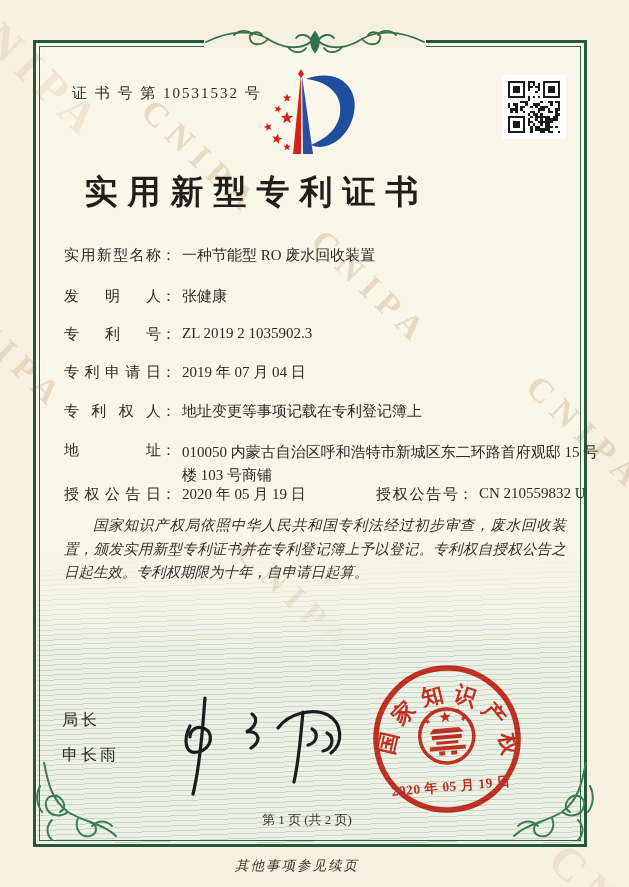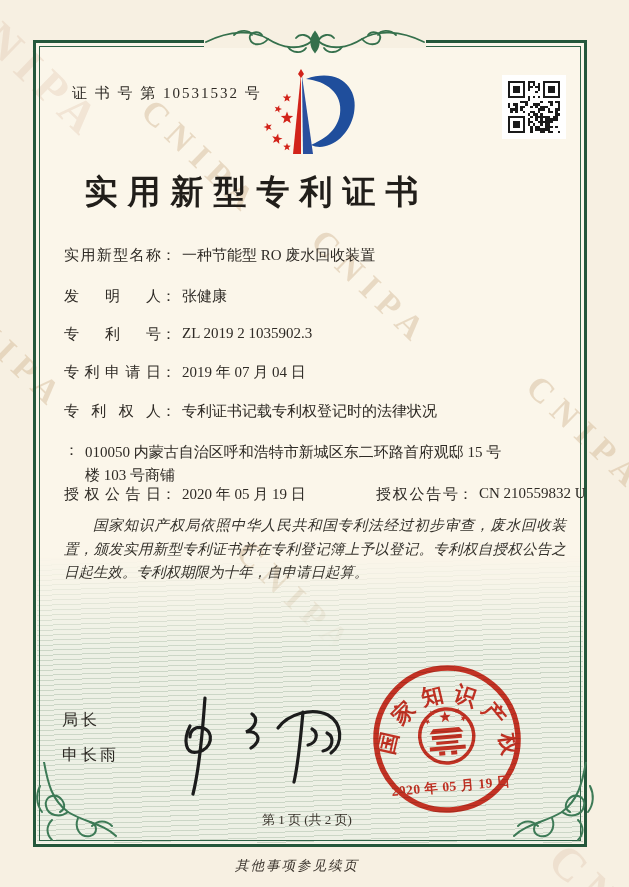--- a/index.html
+++ b/index.html
@@ -306,23 +306,24 @@
       <span class="val">ZL 2019 2 1035902.3</span>
     </div>
     <div class="row" style="top:363px;">
       <span class="lbl">专利申请日</span>
         <span class="colon">：</span>
       <span class="val">2019 年 07 月 04 日</span>
     </div>
     <div class="row" style="top:402px;">
       <span class="lbl">专利权人</span>
         <span class="colon">：</span>
-      <span class="val">专利证书记载专利权登记时的法律状况</span>
+      <span class="val">地址变更等事项记载在专利登记簿上</span>
     </div>
     <div class="row" style="top:441px;">
+      <span class="lbl">地址</span>
         <span class="colon">：</span>
       <span class="val wrap">010050 内蒙古自治区呼和浩特市新城区东二环路首府观邸 15 号楼 103 号商铺</span>
     </div>
     <div class="row" style="top:485px;width:520px;">
       <span class="lbl">授权公告日</span>
         <span class="colon">：</span>
       <span class="val">2020 年 05 月 19 日</span>
       <span class="col2">
         <span class="lbl">授权公告号</span>
           <span class="colon">：</span>

